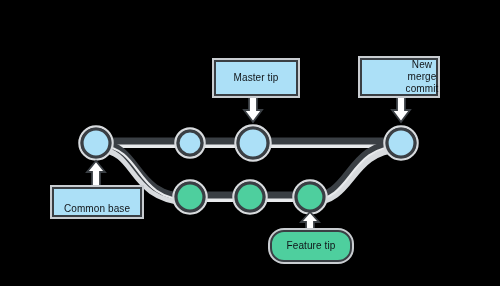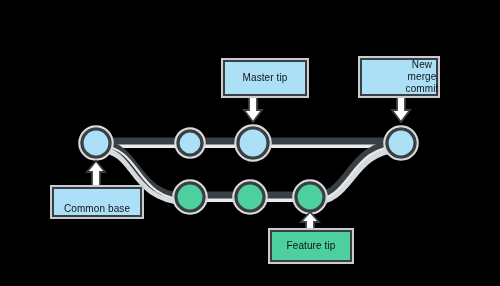--- a/index.html
+++ b/index.html
@@ -33,24 +33,24 @@
     font-size: 10px;
     line-height: 12px;
     letter-spacing: 0.1px;
     border: 2px solid #3a3f44;
     box-shadow: 0 0 0 2px #c9cdd1;
     user-select: none;
   }
   .label-blue { background: #ace0f7; }
   .label-green { background: #4ecf9e; }
 
-  #label-master-tip { left: 223px; top: 60px; width: 84px; height: 36px; }
+  #label-master-tip { left: 214px; top: 60px; width: 84px; height: 36px; }
   #label-new-merge-commit { left: 360px; top: 58px; width: 78px; height: 38px; padding-left: 46px; }
   #label-common-base { left: 52px; top: 187px; width: 90px; height: 30px; align-items: flex-end; }
-  #label-feature-tip { left: 270px; top: 230px; width: 82px; height: 32px; }
+  #label-feature-tip { left: 270px; top: 230px; width: 82px; height: 32px; border-radius: 14px; }
 </style>
 </head>
 <body>
 
 <div id="canvas">
 
   <svg id="diagram-svg" viewBox="0 0 500 286" xmlns="http://www.w3.org/2000/svg">
 
     <g>
 

